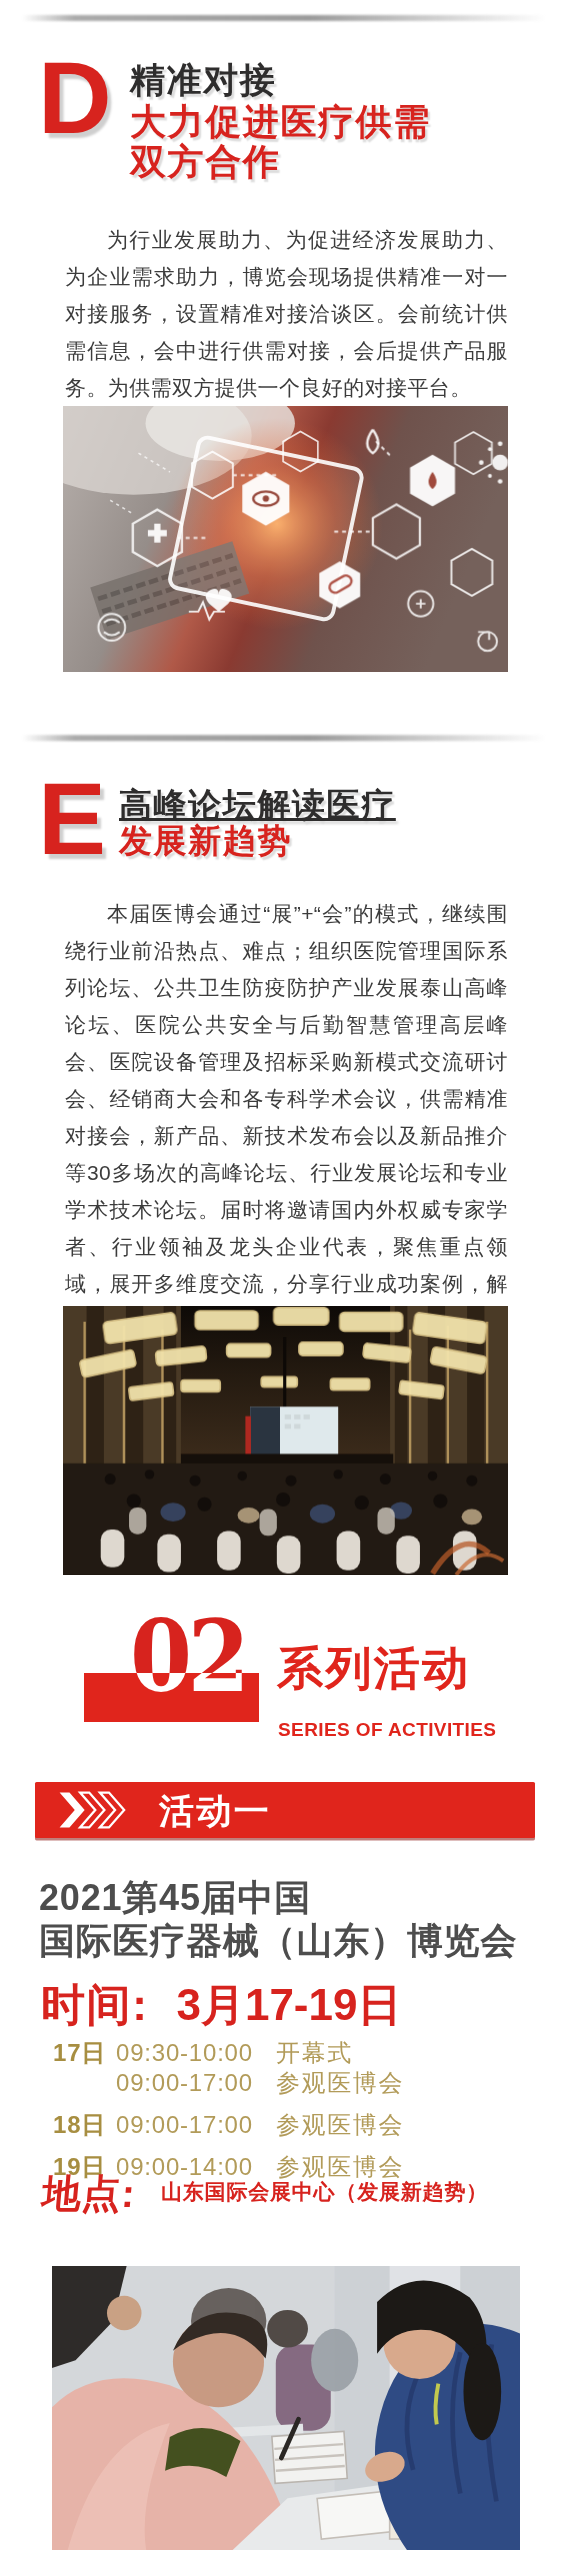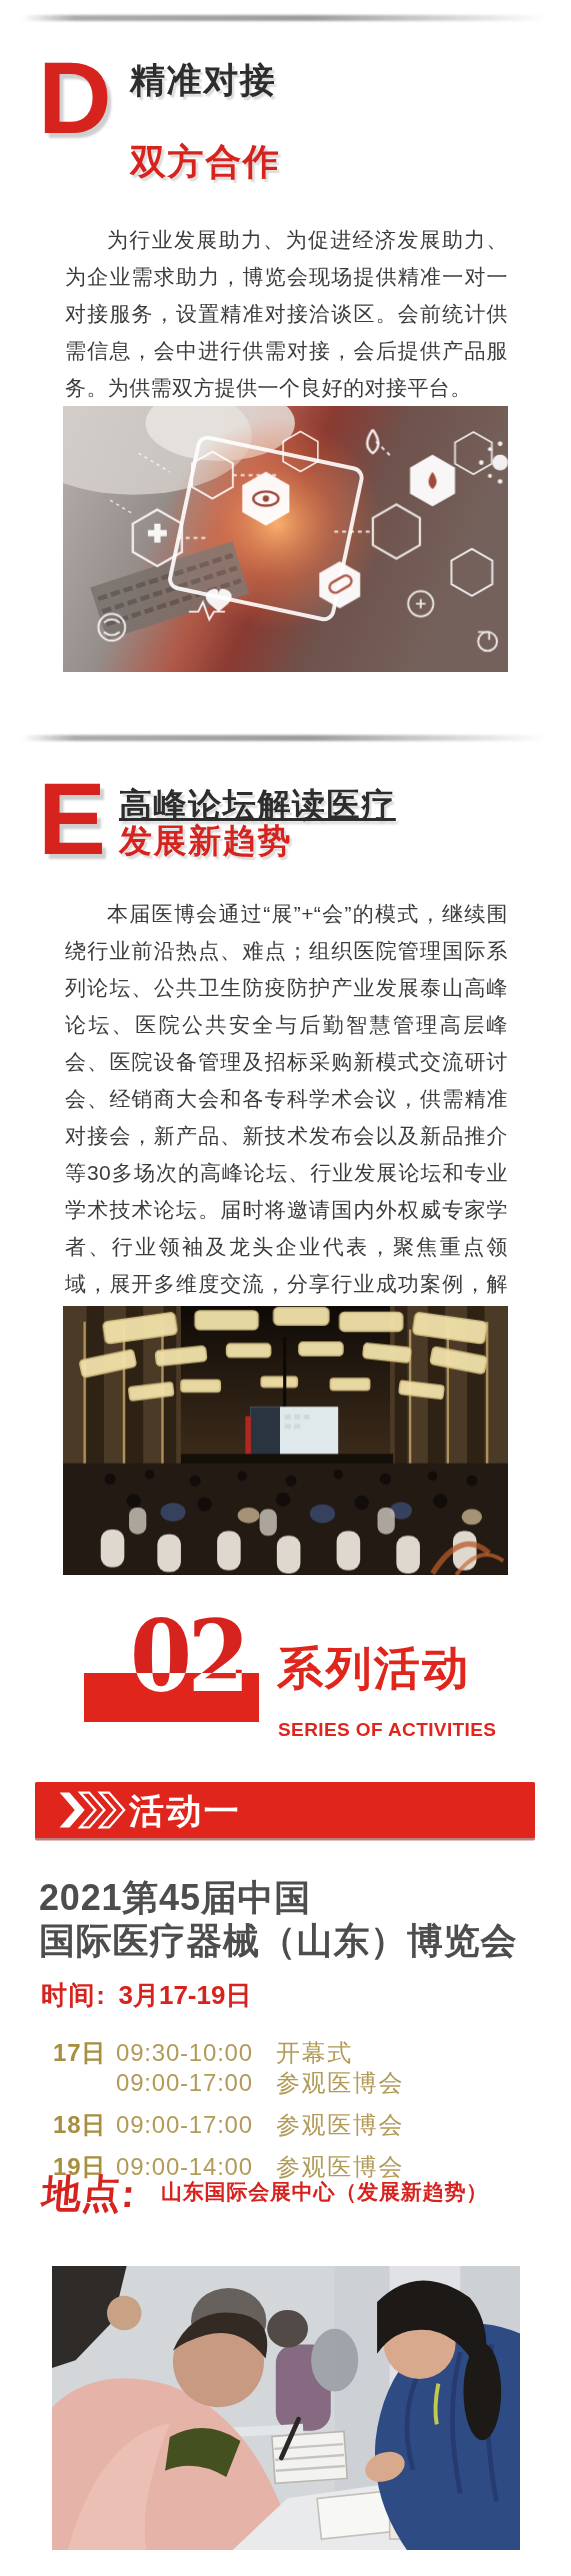--- a/index.html
+++ b/index.html
@@ -52,24 +52,24 @@
   .series-sub{position:absolute;left:278px;top:1720px;font-size:19px;font-weight:700;color:var(--banner-red);letter-spacing:0.4px;line-height:1;}
 
   
   .banner{
     position:absolute;left:35px;top:1782px;width:500px;height:56px;
     background:var(--banner-red);border-radius:1.6px;
     box-shadow:0 2.4px 0 rgba(140,20,15,.55);
     display:flex;align-items:center;
   }
   .banner .chevrons{margin-left:22px;width:69px;height:38px;flex:0 0 auto;}
-  .banner .label{margin-left:3px;color:#fff;font-size:35px;font-weight:900;letter-spacing:2.4px;line-height:1;}
+  .banner .label{margin-left:33px;color:#fff;font-size:35px;font-weight:900;letter-spacing:2.4px;line-height:1;}
 
   .event-title{position:absolute;left:39px;top:1876px;font-size:36px;font-weight:900;color:var(--title-gray);line-height:43px;letter-spacing:0.8px;}
-  .time-row{position:absolute;left:41px;top:1981px;display:flex;align-items:flex-end;gap:12px;color:var(--red);font-weight:900;font-size:26px;line-height:1.1;}
+  .time-row{position:absolute;left:41px;top:1981px;display:flex;align-items:flex-end;gap:28px;color:var(--red);font-weight:900;font-size:44px;line-height:1.1;}
   .time-row .tl{letter-spacing:1.6px;}
 
   .schedule{position:absolute;left:53px;top:2039px;font-size:24px;color:var(--gold);}
   .srow{display:grid;grid-template-columns:63px 160px auto;align-items:baseline;height:30px;line-height:28px;}
   .srow + .srow + .srow{margin-top:12px;}
   .sday{font-weight:800;color:var(--gold-dark);letter-spacing:0.8px;}
   .stime{letter-spacing:0.8px;}
   .sevent{letter-spacing:1.6px;}
 
   .loc-label{position:absolute;left:42px;top:2173px;font-size:39px;font-weight:900;color:var(--red);transform:skewX(-5deg);letter-spacing:0.8px;line-height:1.1;}
@@ -77,20 +77,21 @@
 </style>
 </head>
 <body>
 
 <div class="page">
 
   <div class="divider" style="left:22px;top:15px;width:525px;"></div>
 
   <div class="big-letter" style="left:38px;top:47px;font-size:102px;">D</div>
   <div class="kicker" style="left:130px;top:61px;font-size:35px;">精准对接</div>
+  <div class="headline-red" style="left:130px;top:102px;font-size:36px;">大力促进医疗供需</div>
   <div class="headline-red" style="left:130px;top:142px;font-size:36px;">双方合作</div>
 
   <div class="para" style="left:53px;top:209px;width:467px;">
     <p>为行业发展助力、为促进经济发展助力、为企业需求助力，博览会现场提供精准一对一对接服务，设置精准对接洽谈区。会前统计供需信息，会中进行供需对接，会后提供产品服务。为供需双方提供一个良好的对接平台。</p>
   </div>
 
   <div class="photo" style="left:63px;top:406px;width:445px;height:266px;">
     <svg viewBox="0 0 566 339" preserveAspectRatio="none">
       <defs>
         <linearGradient id="bg1" x1="0" y1="0" x2="1" y2="0.25">

